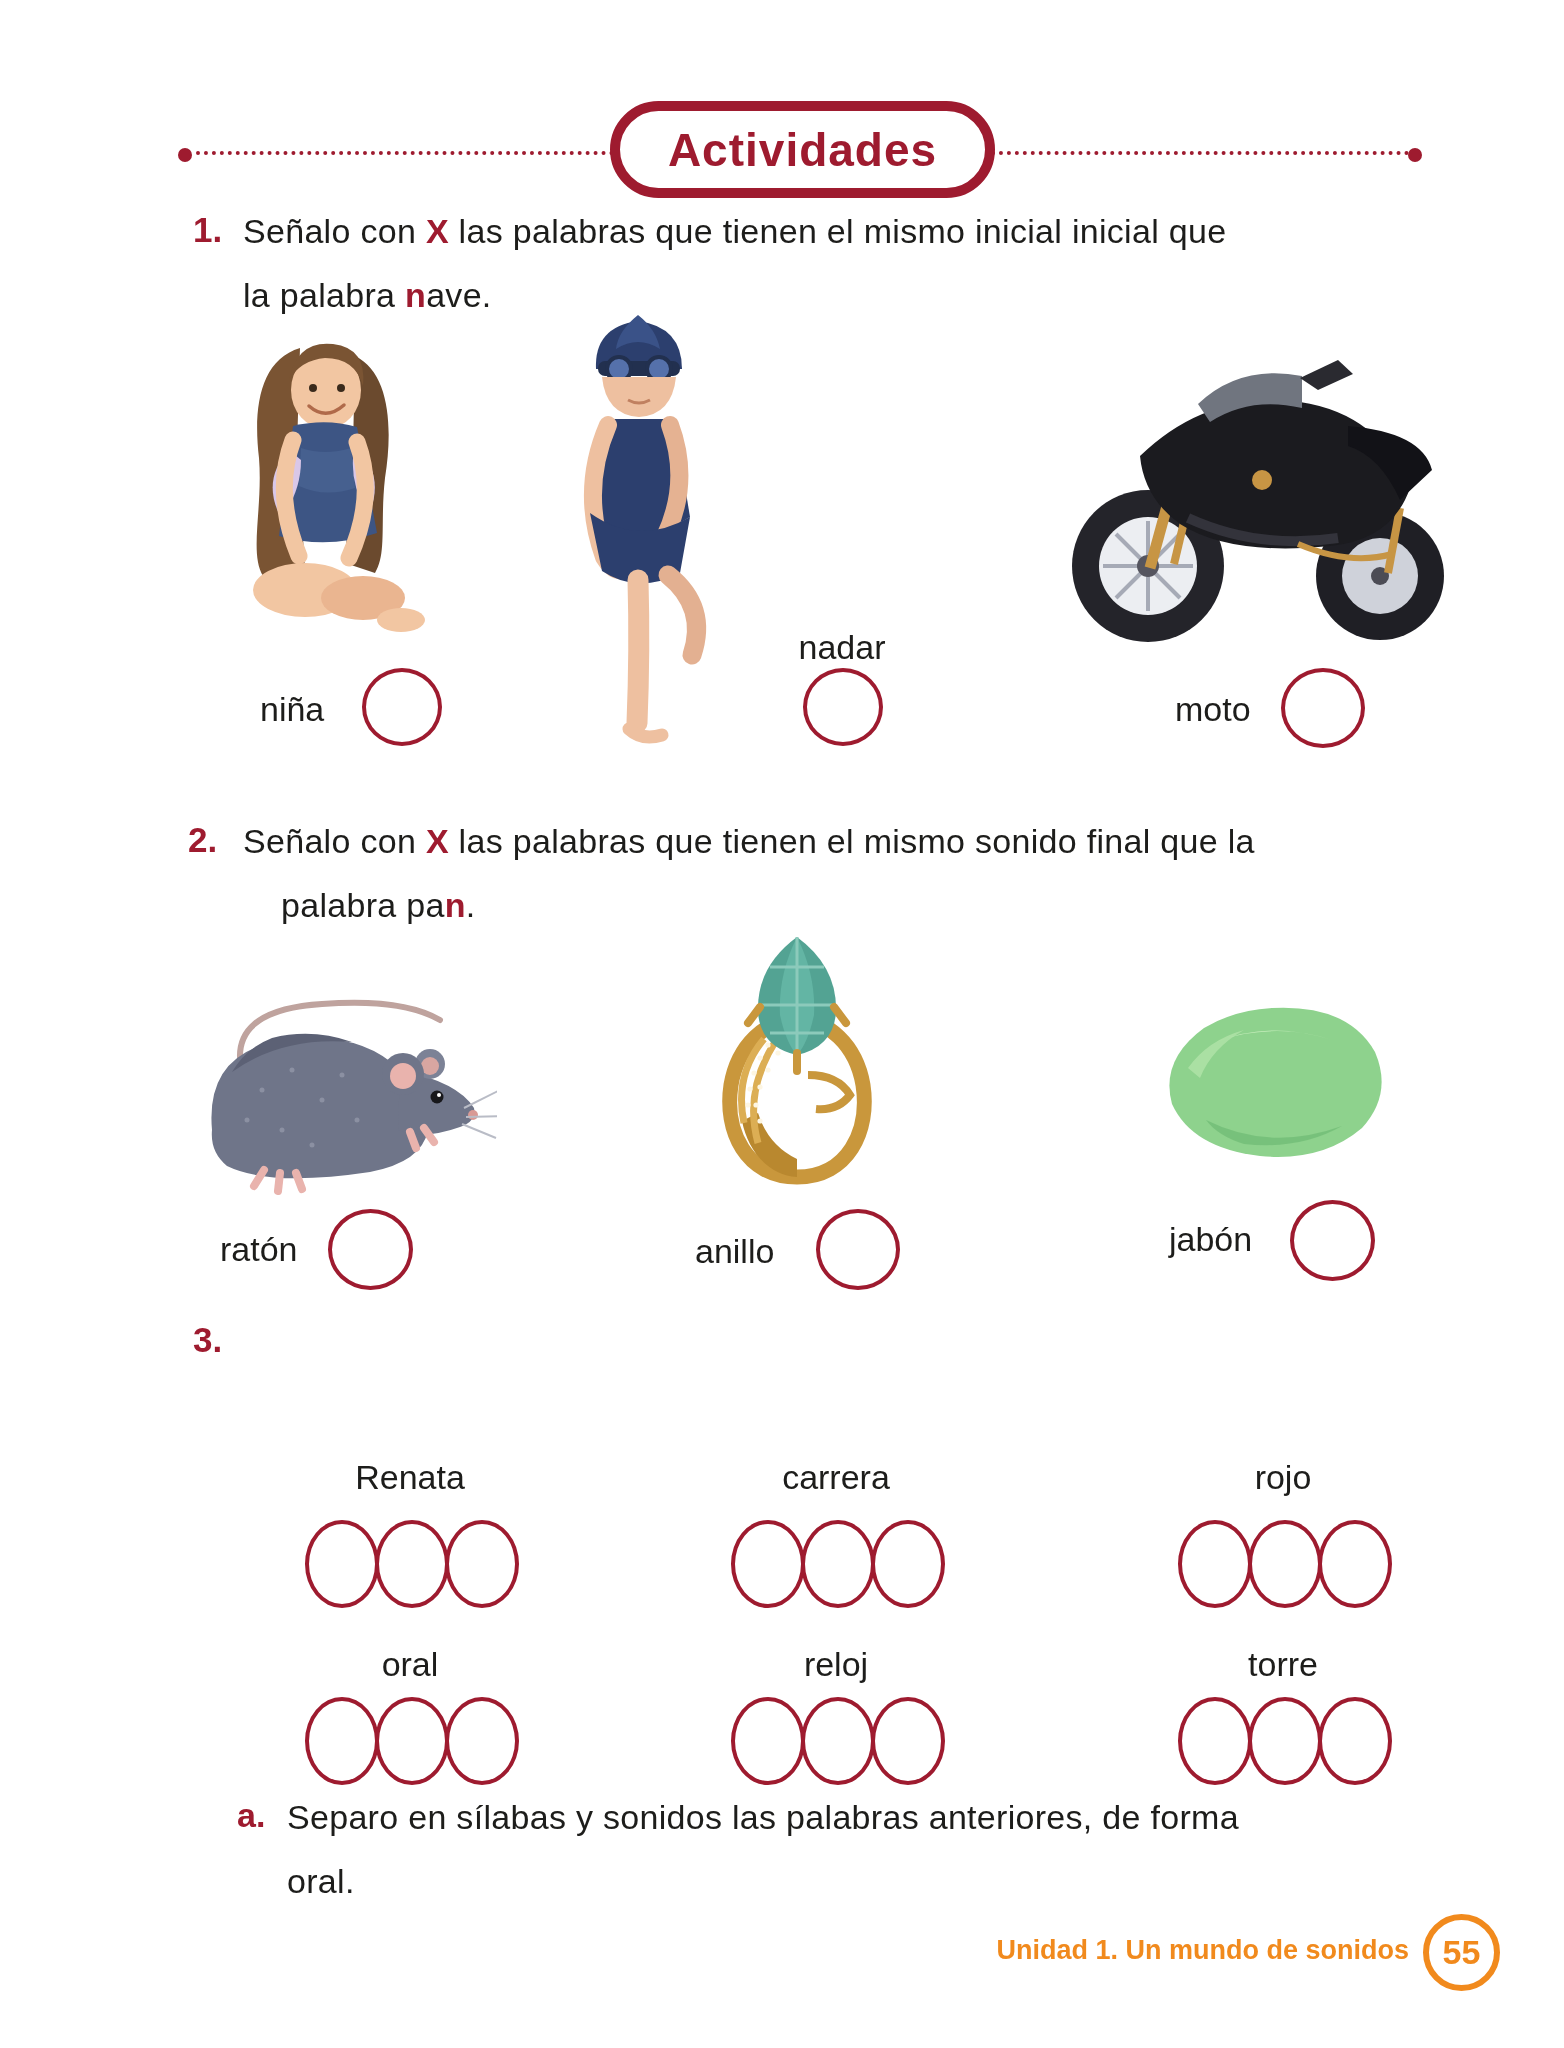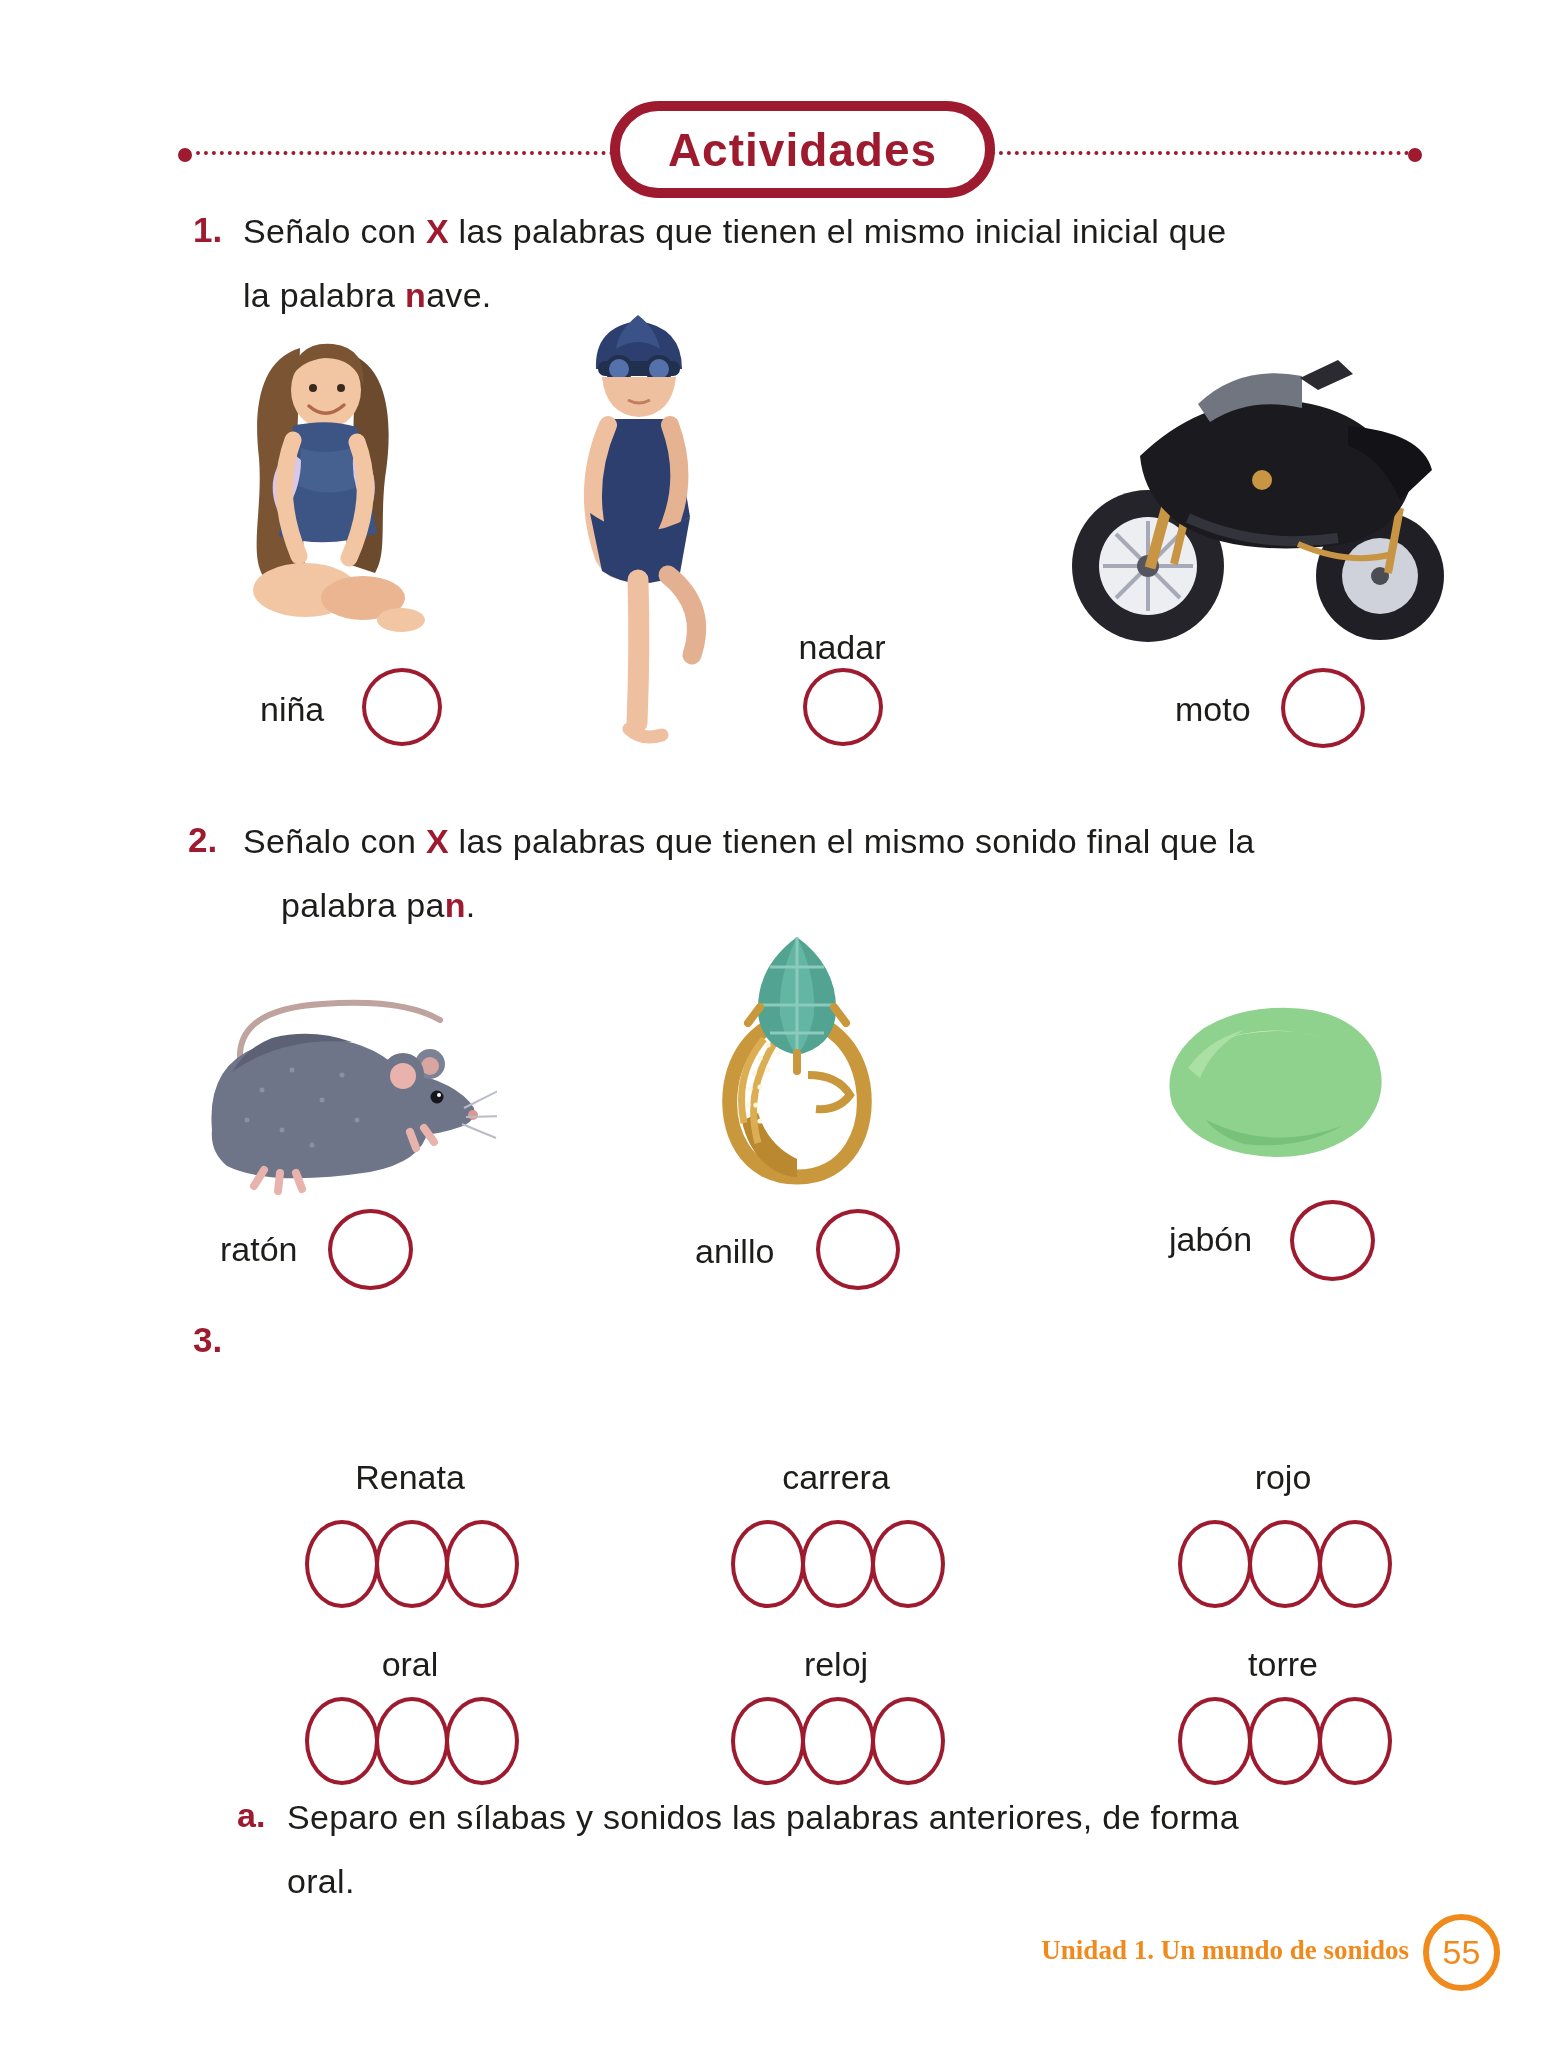--- a/index.html
+++ b/index.html
@@ -21,21 +21,21 @@
   .label{font-size:34px;white-space:nowrap;}
   
   .word{font-size:34px;text-align:center;white-space:nowrap;}
   .syl-group{display:flex;justify-content:center;}
   .syl-circle{width:74px;height:88px;border:4px solid var(--maroon,#9E1B2F);border-radius:50%;
               box-sizing:border-box;margin-right:-4px;background:transparent;}
   
   .footer-text{font-size:27px;font-weight:bold;color:var(--orange,#F18A1D);white-space:nowrap;}
   .page-badge{width:77px;height:77px;border:6px solid var(--orange,#F18A1D);border-radius:50%;
               box-sizing:border-box;display:flex;align-items:center;justify-content:center;
-              font-size:34px;font-weight:normal;color:var(--orange,#F18A1D);background:#fff;}
+              font-size:34px;font-weight:bold;color:var(--orange,#F18A1D);background:#fff;}
   .center{text-align:center;}
 </style>
 </head>
 <body>
 
 <div class="page">
 
   <div class="abs end-dot" style="left:178px;top:148px;"></div>
   <div class="abs dotline" style="left:196px;top:151px;width:418px;"></div>
   <div class="abs pill">
@@ -244,18 +244,18 @@
   <div class="abs syl-group" style="left:1163px;top:1697px;width:240px;">
     <div class="syl-circle"></div>
       <div class="syl-circle"></div>
       <div class="syl-circle"></div>
   </div>
 
   <div class="abs act-num" style="left:237px;top:1796px;font-size:34px;">a.</div>
   <div class="abs body-text" style="left:287px;top:1798px;">Separo en sílabas y sonidos las palabras anteriores, de forma</div>
   <div class="abs body-text" style="left:287px;top:1862px;">oral.</div>
 
-  <div class="abs footer-text" style="right:155px;top:1935px;font-family:Liberation Serif, serif;">Unidad 1. Un mundo de sonidos</div>
+  <div class="abs footer-text" style="right:155px;top:1935px;">Unidad 1. Un mundo de sonidos</div>
   <div class="abs page-badge" style="left:1423px;top:1914px;">
     <span>55</span>
   </div>
 
 </div>
 
 </body></html>

